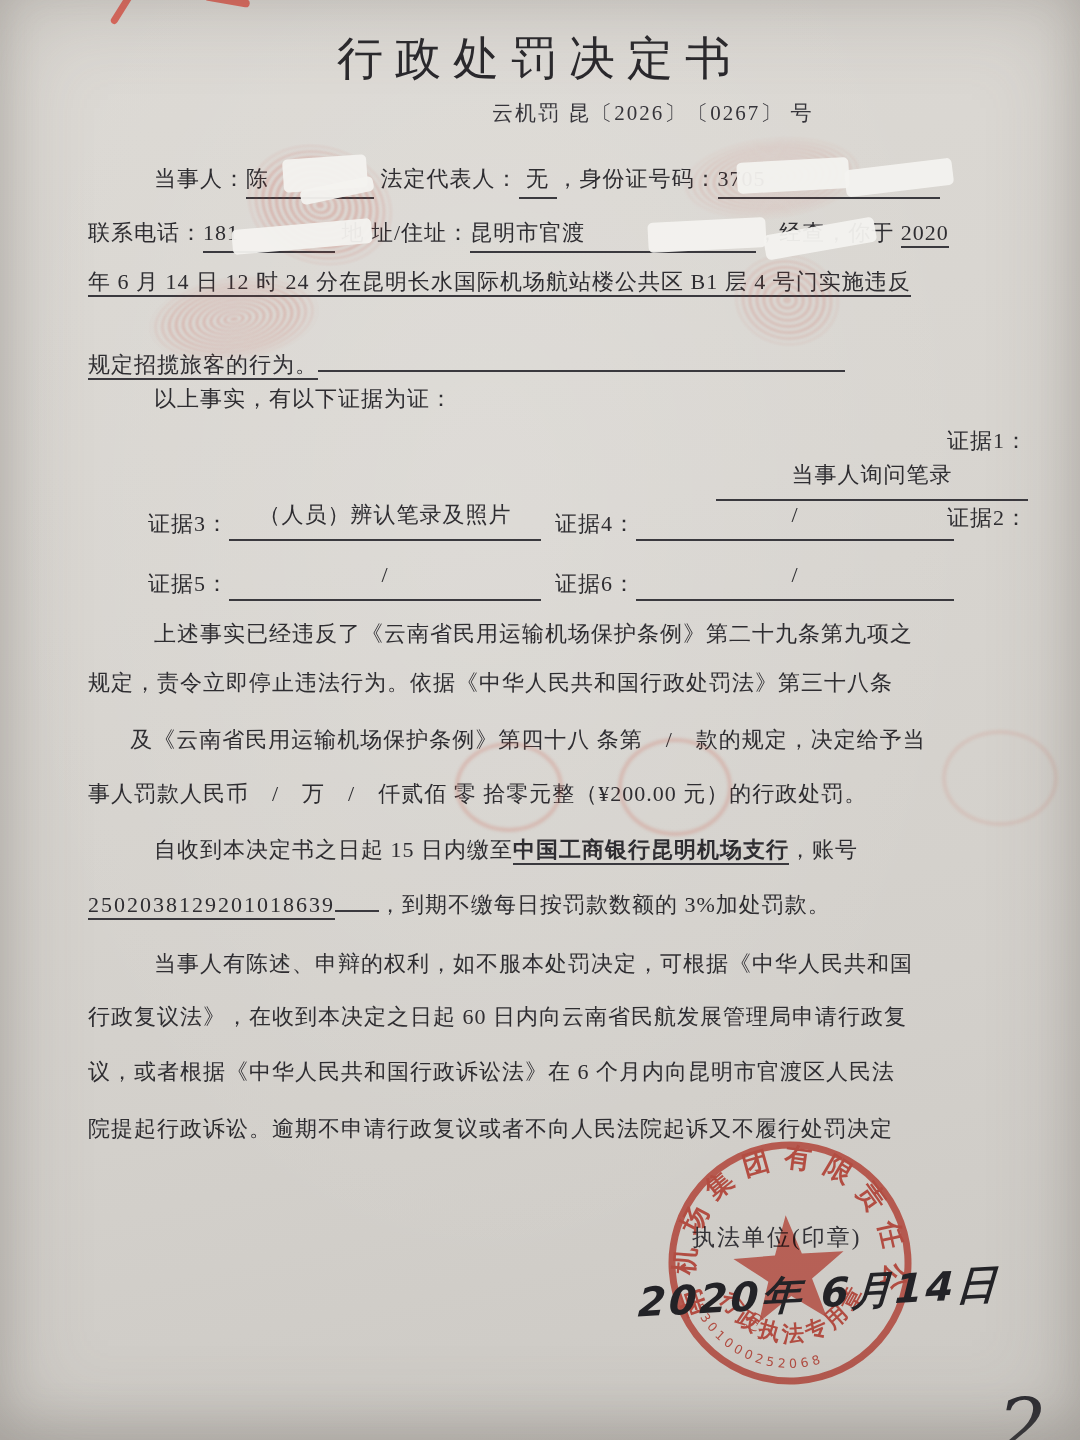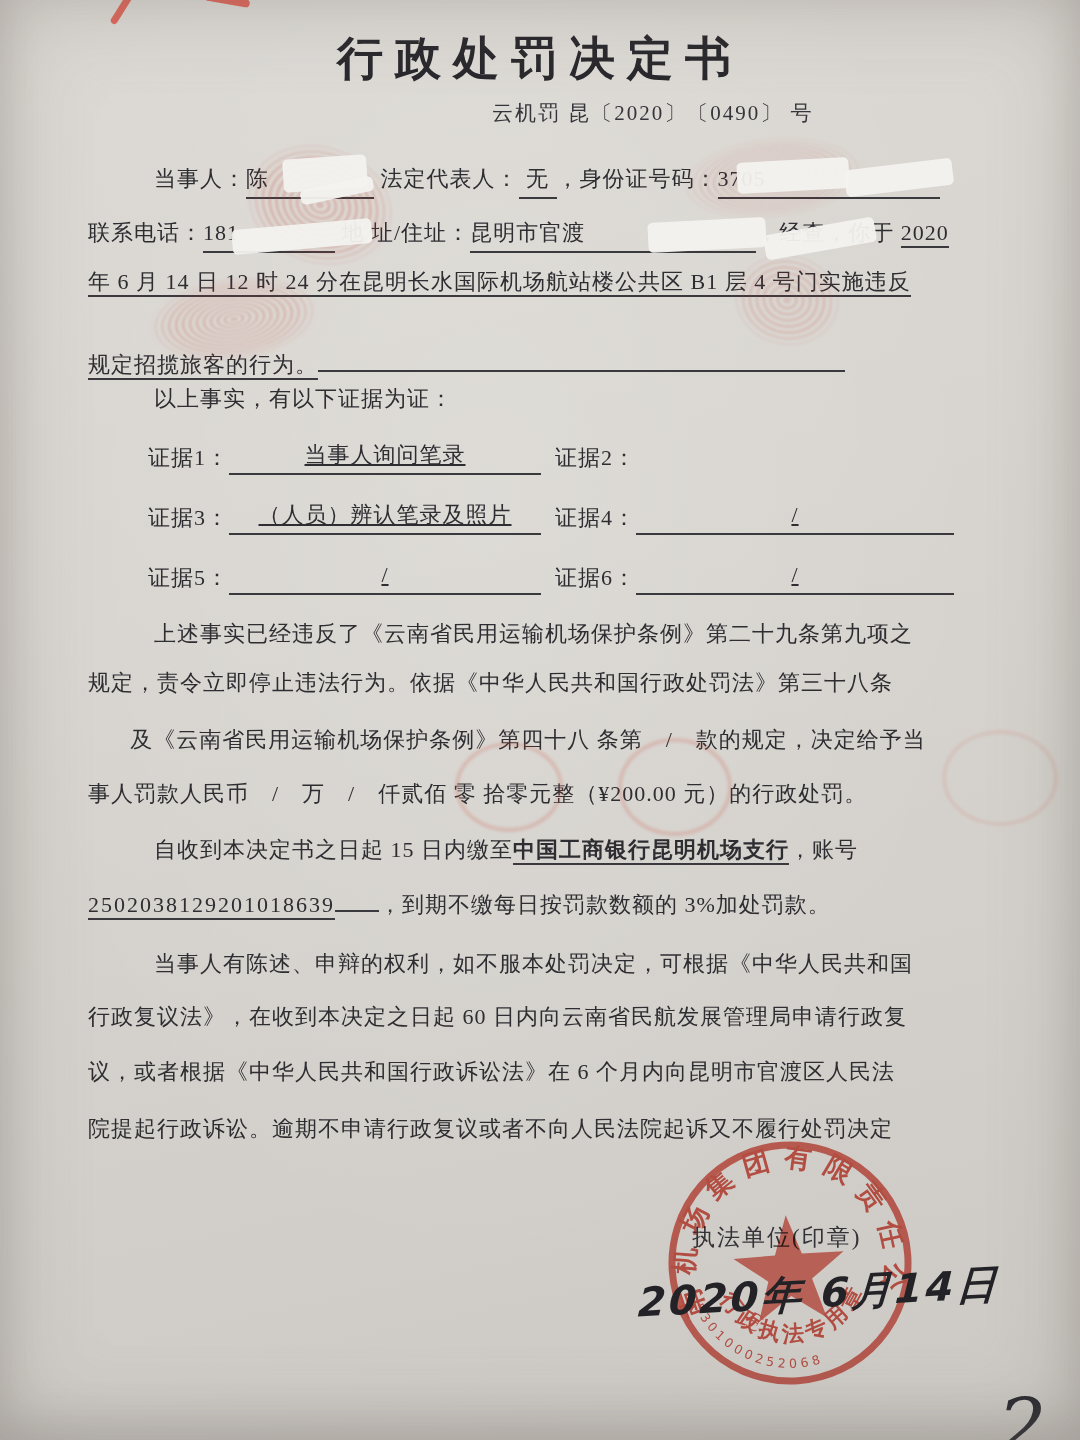--- a/index.html
+++ b/index.html
@@ -18,28 +18,28 @@
     box-shadow:inset 0 0 90px rgba(105,100,92,.30), inset 0 -18px 40px rgba(95,90,84,.18);
   }
   .line{
     position:absolute;left:88px;width:880px;
     font-size:22px;line-height:34px;letter-spacing:1px;
     white-space:nowrap;
   }
   .indent{padding-left:66px;}
   .title{
     position:absolute;left:0;right:0;top:28px;text-align:center;
-    font-size:46px;font-weight:700;letter-spacing:12px;color:#29282c;
+    font-size:46px;font-weight:400;letter-spacing:12px;color:#29282c;
   }
   .docnum{
     position:absolute;left:492px;top:99px;
     font-size:21px;letter-spacing:2px;color:#35343a;
   }
   .u{border-bottom:2px solid #3a393e;padding-bottom:1px;}
-  .blank{display:inline-block;text-align:center;border-bottom:2px solid #3a393e;padding-bottom:1px;text-decoration:underline;}
+  .blank{display:inline-block;text-align:center;border-bottom:2px solid #3a393e;padding-bottom:7px;}
   .bold{font-weight:700;}
   .ev-row{display:flex;align-items:flex-end;}
   .ev-label{flex:0 0 auto;}
   .ev-val-l{width:312px;}
   .ev-val-r{width:318px;}
   .ev-gap{display:inline-block;width:14px;}
   .redact{
     position:absolute;background:#f3f2ef;opacity:.95;border-radius:5px;z-index:8;
   }
   .fp{
@@ -79,38 +79,38 @@
 </style>
 </head>
 <body>
 
 <div class="page">
 
   <div class="pen-mark" style="left:118px;top:-8px;width:7px;height:34px;transform:rotate(32deg);"></div>
   <div class="pen-mark" style="left:204px;top:-4px;width:46px;height:8px;transform:rotate(10deg);"></div>
 
   <div class="title">行政处罚决定书</div>
-  <div class="docnum">云机罚  昆〔2020〕〔0490〕 号</div>
+  <div class="docnum">云机罚  昆〔2026〕〔0267〕 号</div>
 
   <div class="line indent" style="top:162px;">
     <span>当事人：</span><span class="u" style="display:inline-block;width:128px;"><span>陈</span></span>
     <span>法定代表人：</span><span class="u" style="display:inline-block;width:38px;text-align:center;"><span>无</span></span><span>，身份证号码：</span><span class="u" style="display:inline-block;width:222px;"><span>3705</span></span>
   </div>
 
   <div class="line" style="top:216px;">
     <span>联系电话：</span><span class="u" style="display:inline-block;width:132px;"><span>181</span></span>
     <span>地 址/住址：</span><span class="u" style="display:inline-block;width:286px;"><span>昆明市官渡</span></span><span>，经查，你于</span> <span class="u">2020</span>
   </div>
 
   <div class="line" style="top:265px;"><span class="u">年 6 月 14 日 12 时 24 分在昆明长水国际机场航站楼公共区 B1 层 4 号门实施违反</span></div>
   <div class="line" style="top:316px;margin-top:32px;"><span class="u">规定招揽旅客的行为。</span><span class="u" style="display:inline-block;width:527px;"></span></div>
 
   <div class="line indent" style="top:382px;">以上事实，有以下证据为证：</div>
 
-  <div class="line ev-row" style="top:438px;left:148px;">
+  <div class="line ev-row" style="top:424px;left:148px;flex-direction:column;">
     <span class="ev-label">证据1：</span>
       <span class="blank ev-val-l">当事人询问笔录</span>
       <span class="ev-gap"></span>
     <span class="ev-label">证据2：</span>
   </div>
   <div class="line ev-row" style="top:498px;left:148px;">
     <span class="ev-label">证据3：</span>
       <span class="blank ev-val-l">（人员）辨认笔录及照片</span>
       <span class="ev-gap"></span>
     <span class="ev-label">证据4：</span>

